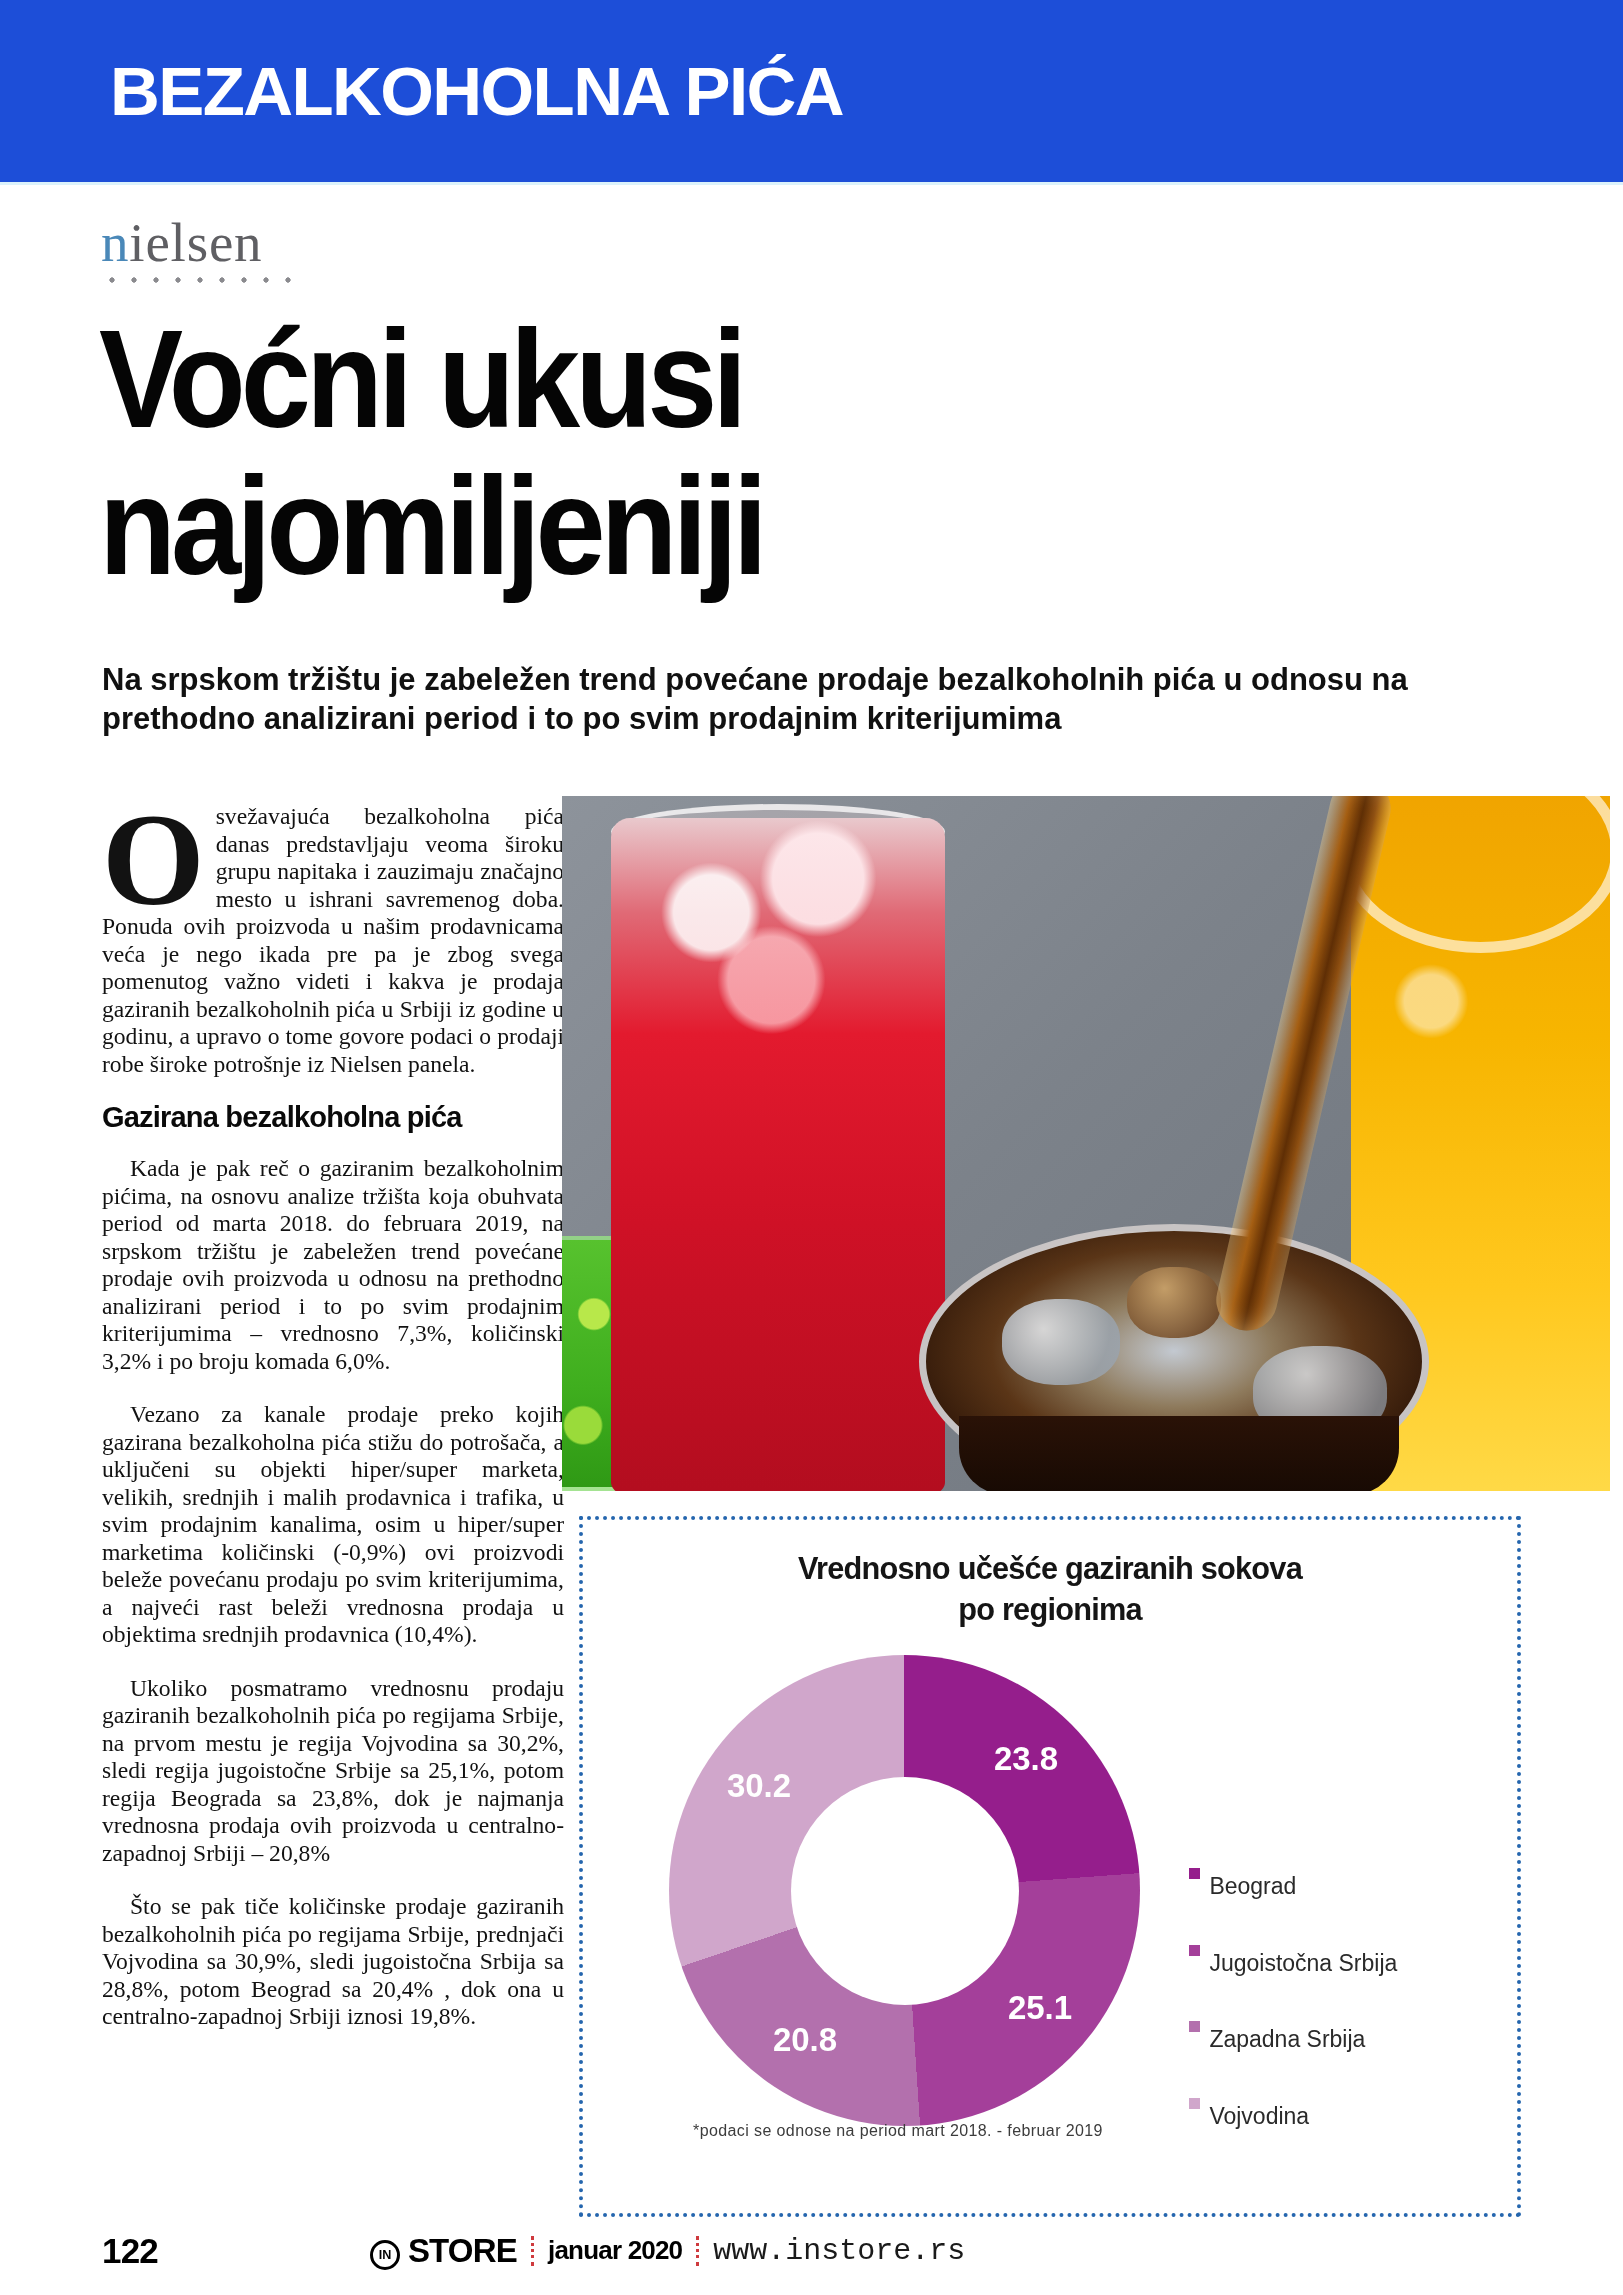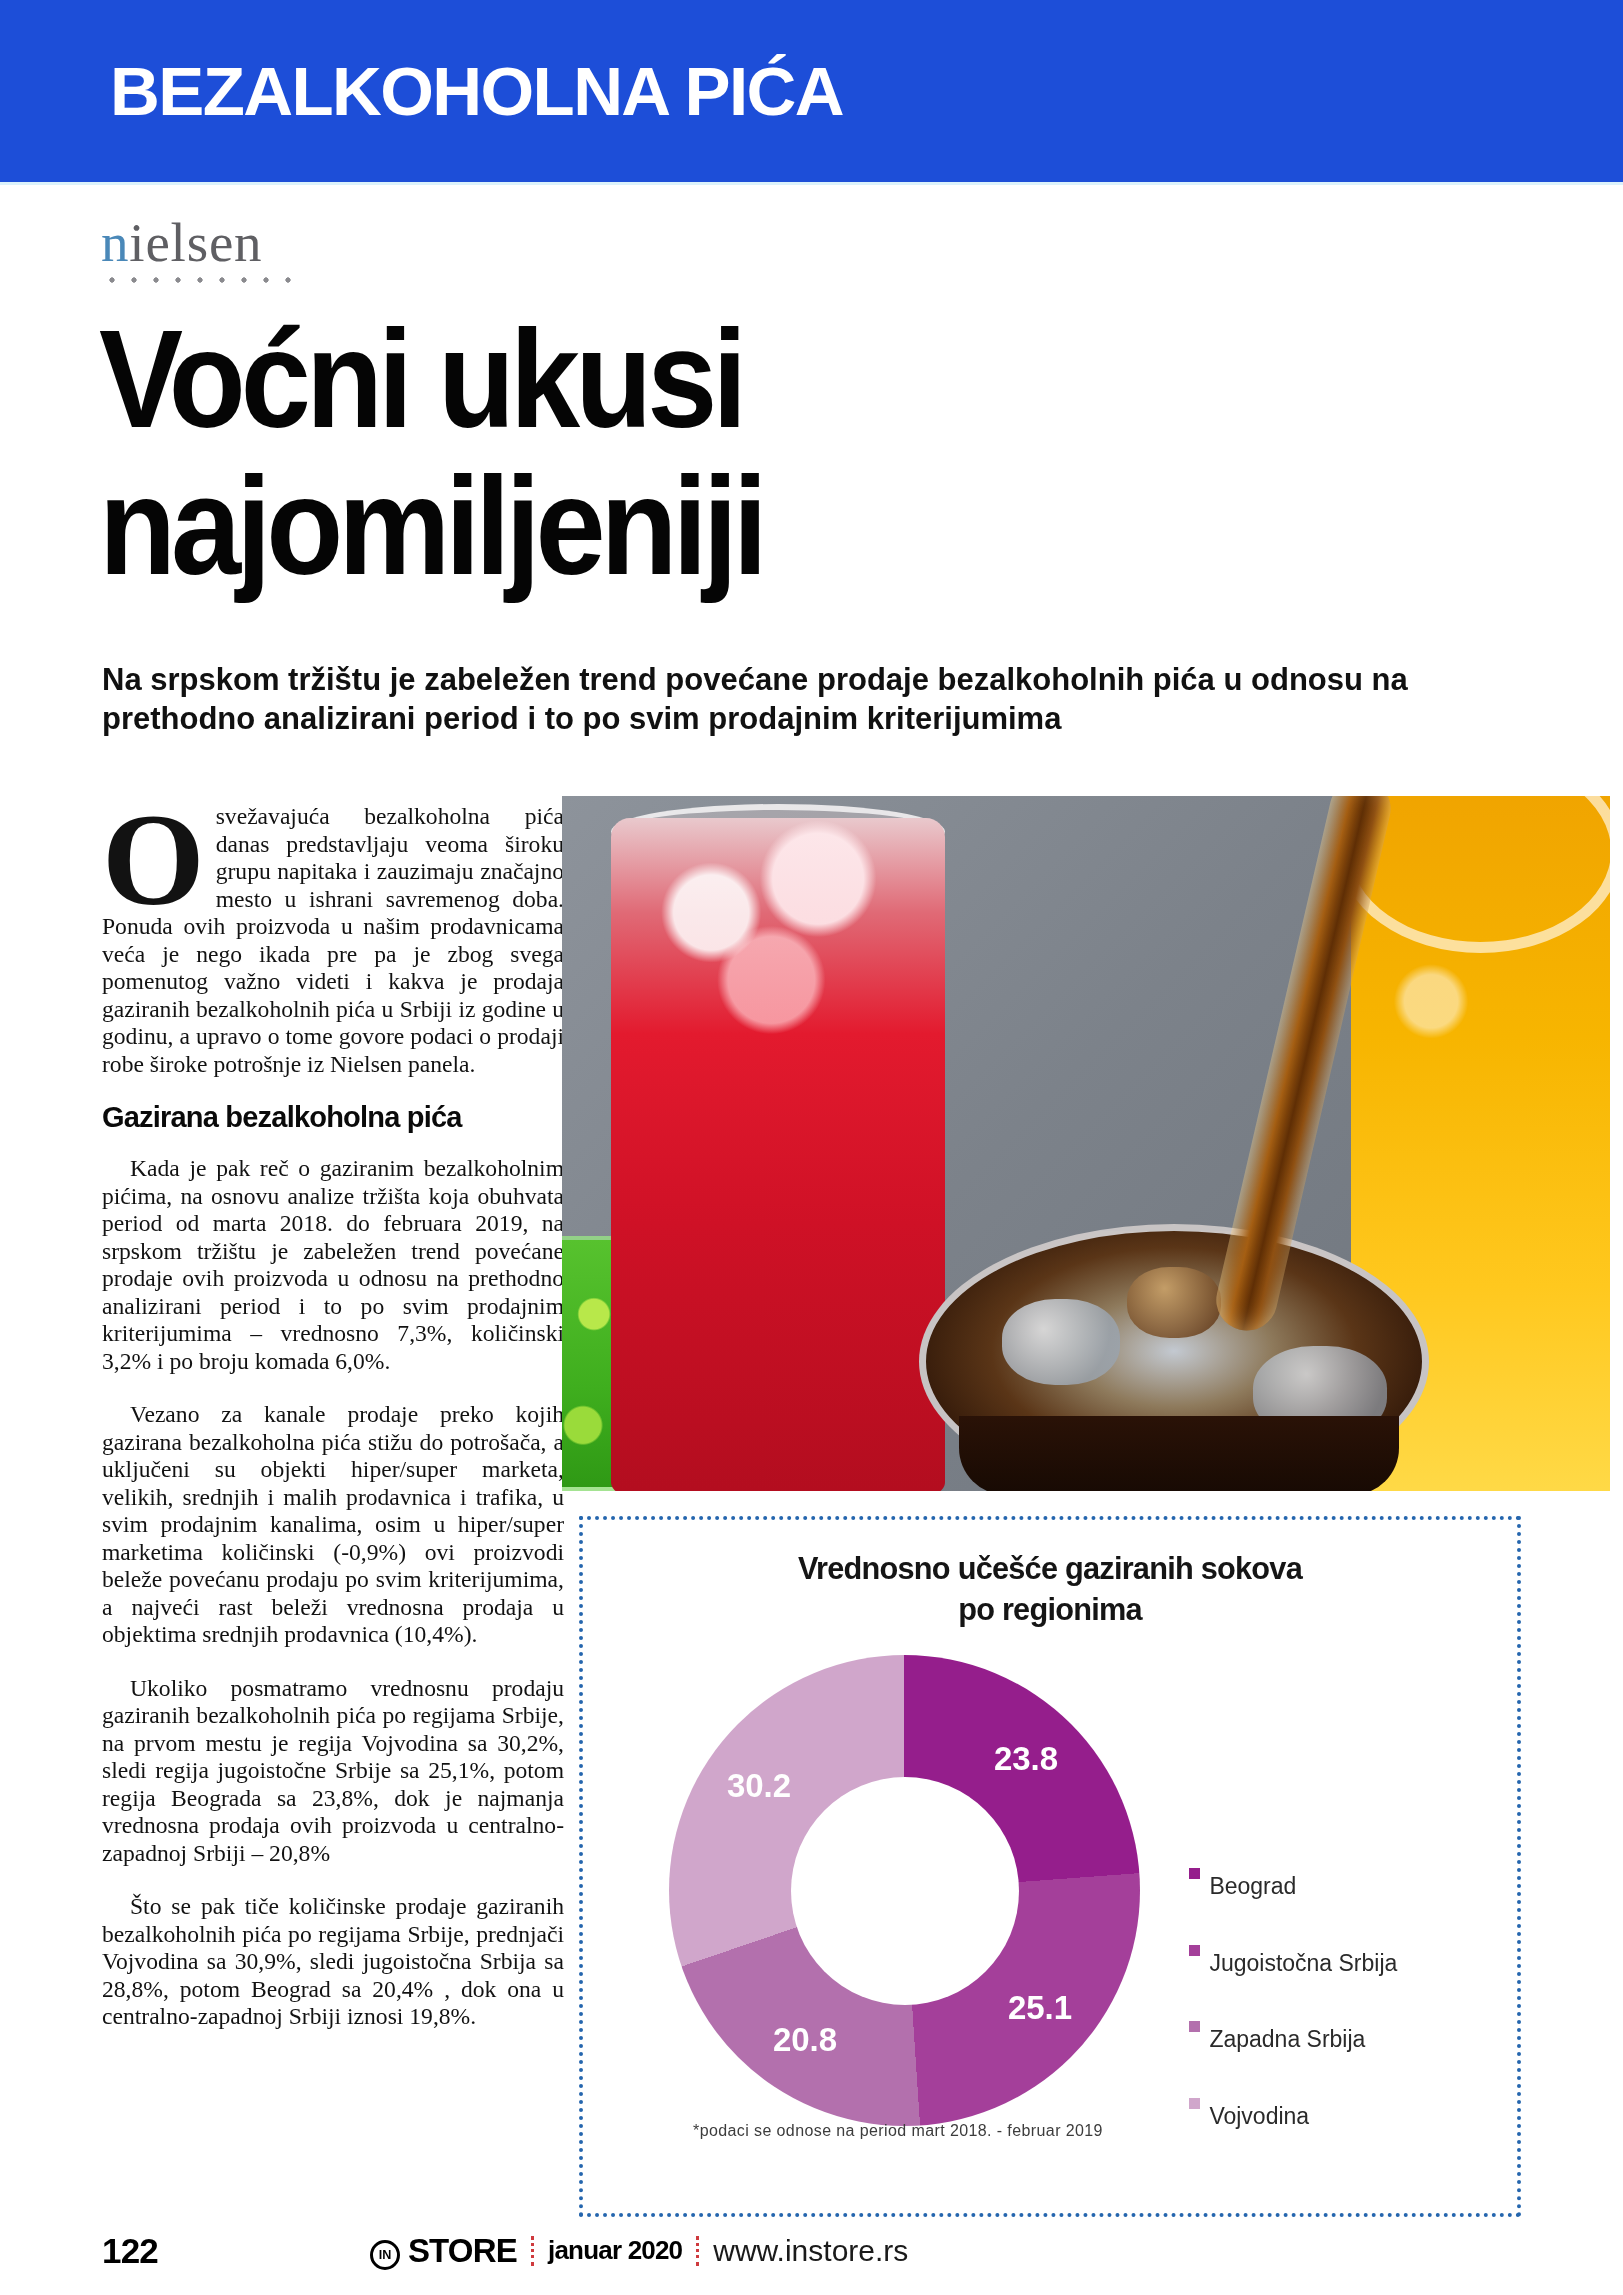--- a/index.html
+++ b/index.html
@@ -95,21 +95,21 @@
   
   .footer { position:absolute; left:102px; top:2230px; display:flex; align-items:center; height:41px; }
   .page-num { font-size:35px; font-weight:bold; letter-spacing:-0.8px; color:#000; }
   .footer .brand { display:flex; align-items:flex-end; margin-left:212px; gap:7.9px; }
   .in-circle { width:30px; height:30px; border:3.1px solid #000; border-radius:50%;
                display:flex; align-items:center; justify-content:center;
                font-size:12.6px; font-weight:bold; color:#000; }
   .store { font-size:33px; font-weight:bold; letter-spacing:-0.8px; color:#000; }
   .sep { width:0; height:30px; border-left:3.1px dotted #cf3a3e; margin:0 14px; }
   .issue { font-size:26px; font-weight:bold; color:#000; letter-spacing:-0.8px; }
-  .site { font-size:30px; color:#1a1a1a; }
+  .site { font-size:30px; color:#1a1a1a;font-family:Liberation Mono, monospace; }
 </style>
 </head>
 <body>
 
 <div class="page">
 
   <header class="banner">
     <h1>BEZALKOHOLNA PIĆA</h1>
   </header>
 

